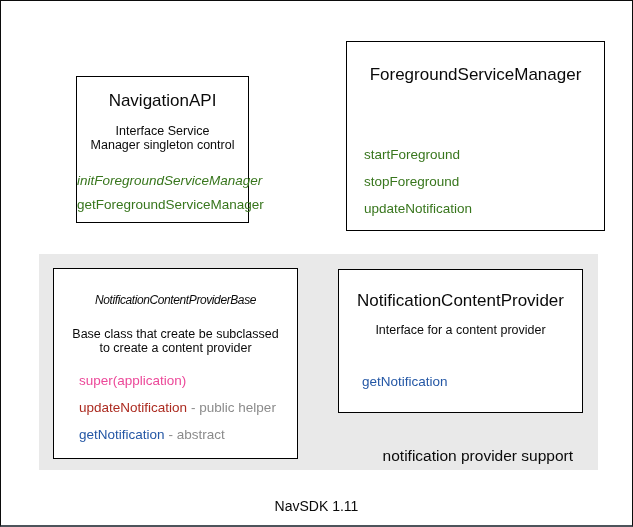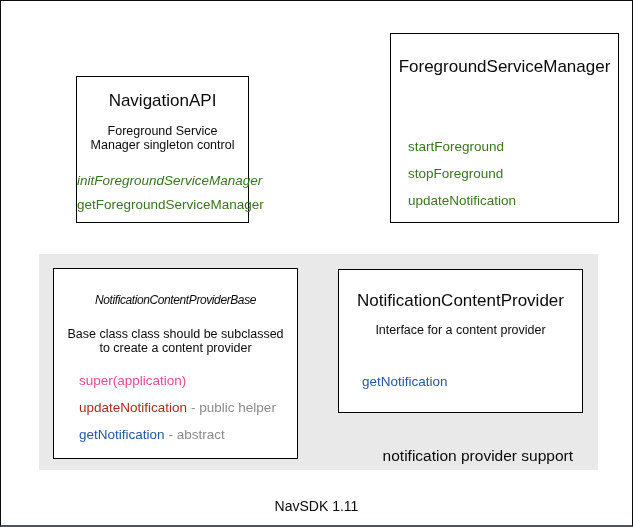--- a/index.html
+++ b/index.html
@@ -25,21 +25,21 @@
   }
 
   .clsbox {
     position: absolute;
     box-sizing: border-box;
     background: #ffffff;
     border: 1px solid #000000;
   }
 
   #box-nav  { left: 75px;  top: 75px;  width: 173px; height: 147px; }
-  #box-fsm  { left: 345px; top: 32px;  width: 229px; height: 190px; margin-left: 44px; }
+  #box-fsm  { left: 345px; top: 40px;  width: 259px; height: 190px; }
   #box-ncpb { left: 52px;  top: 267px; width: 245px; height: 191px; }
   #box-ncp  { left: 337px; top: 268px; width: 245px; height: 144px; }
 
   .cls-title {
     position: absolute;
     left: 0; right: 0;
     text-align: center;
     font-size: 17px;
     line-height: 20px;
     color: #0a0a0a;
@@ -100,42 +100,42 @@
 </head>
 <body>
 
 <div class="frame">
 
   <div class="group-region" style="background: rgb(233, 233, 233);"></div>
 
   <div class="clsbox" id="box-nav">
     <div class="cls-title">NavigationAPI</div>
     <div class="cls-desc">
-      <div>Foreground Service</div>
+      <div>Interface Service</div>
       <div>Manager singleton control</div>
     </div>
     <div class="methods">
       <div class="method"><span class="m-label" style="color: rgb(56, 118, 29); font-style: italic;">initForegroundServiceManager</span></div>
       <div class="method"><span class="m-label" style="color: rgb(56, 118, 29);">getForegroundServiceManager</span></div>
     </div>
   </div>
 
   <div class="clsbox" id="box-fsm">
     <div class="cls-title">ForegroundServiceManager</div>
     <div class="methods">
       <div class="method"><span class="m-label" style="color: rgb(56, 118, 29);">startForeground</span></div>
       <div class="method"><span class="m-label" style="color: rgb(56, 118, 29);">stopForeground</span></div>
       <div class="method"><span class="m-label" style="color: rgb(56, 118, 29);">updateNotification</span></div>
     </div>
   </div>
 
   <div class="clsbox" id="box-ncpb">
     <div class="cls-title">NotificationContentProviderBase</div>
     <div class="cls-desc">
-      <div>Base class class should be subclassed</div>
+      <div>Base class that create be subclassed</div>
       <div>to create a content provider</div>
     </div>
     <div class="methods">
       <div class="method"><span class="m-label" style="color: #ec4899;">super(application)</span></div>
       <div class="method"><span class="m-label" style="color: rgb(172, 43, 32);">updateNotification</span><span class="m-suffix" style="color: rgb(139, 139, 139);">- public helper</span></div>
       <div class="method"><span class="m-label" style="color: rgb(36, 87, 165);">getNotification</span><span class="m-suffix" style="color: rgb(139, 139, 139);">- abstract</span></div>
     </div>
   </div>
 
   <div class="clsbox" id="box-ncp">

